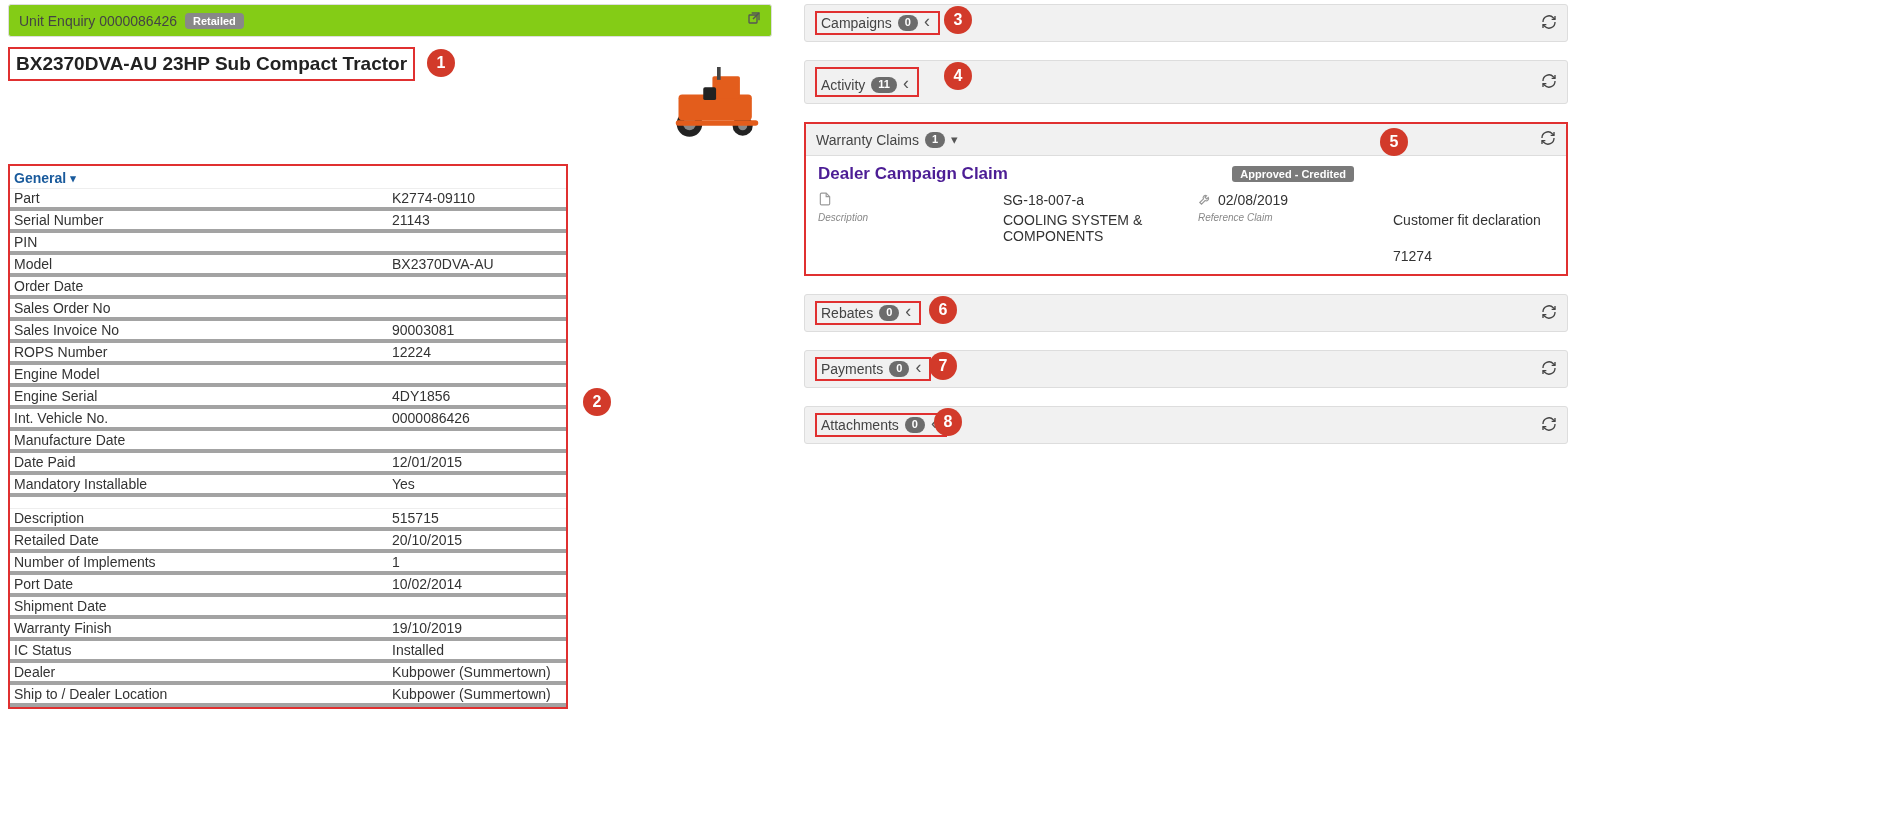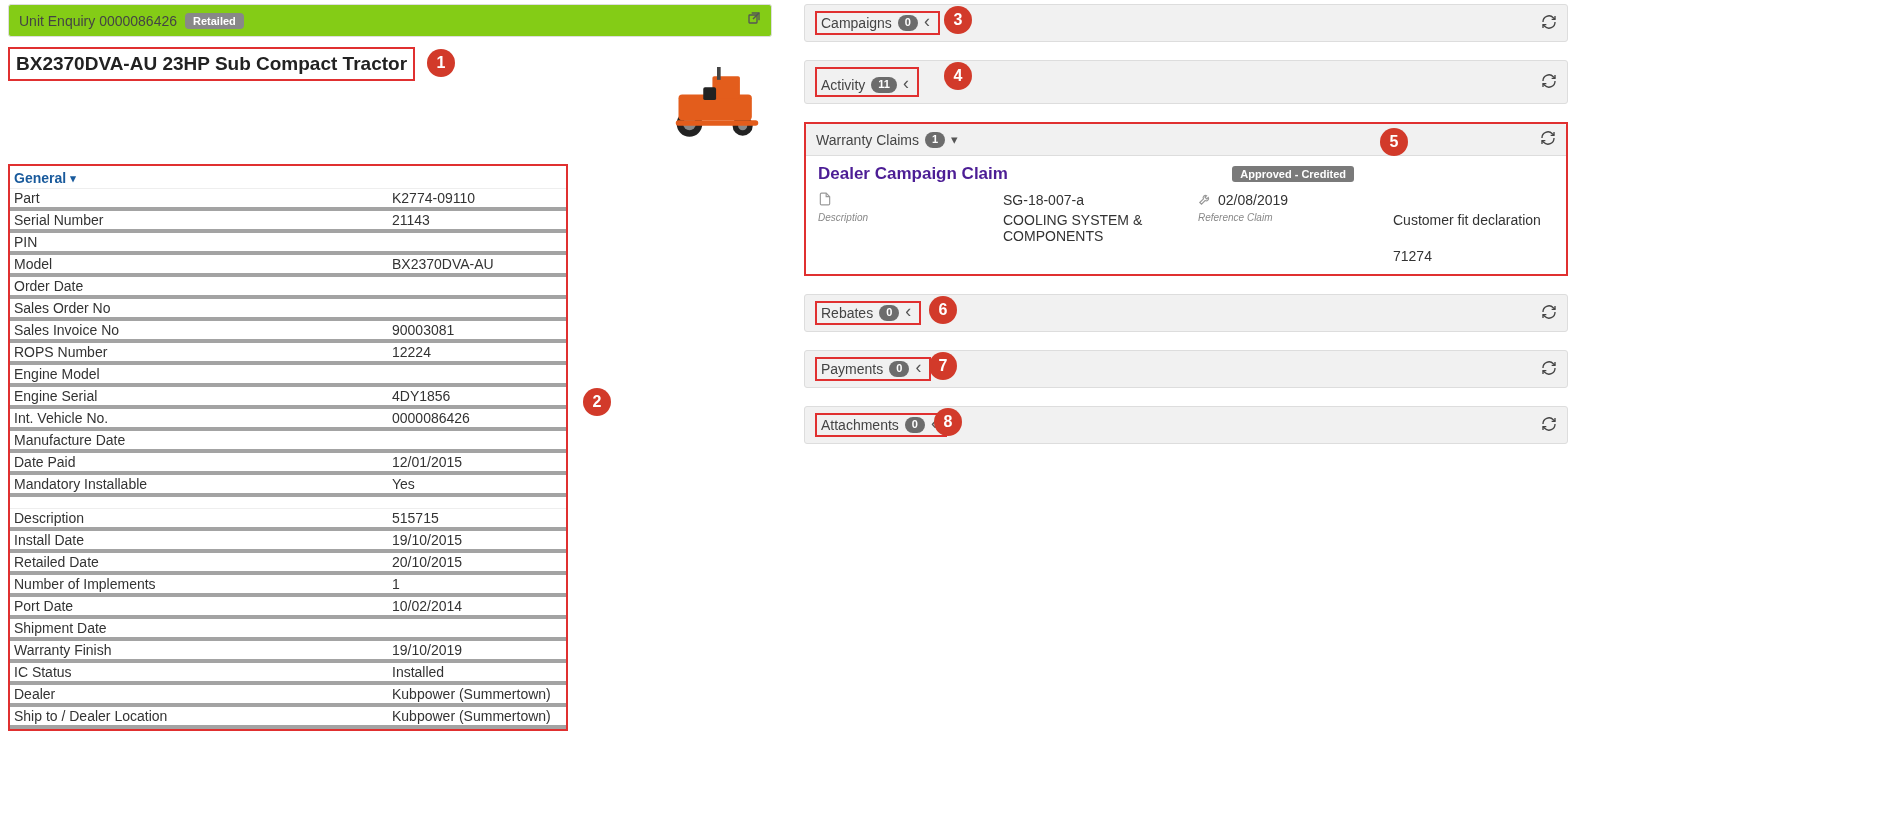--- a/index.html
+++ b/index.html
@@ -251,24 +251,20 @@
             <div class="detail-row">
               <div class="detail-label">Mandatory Installable</div>
               <div class="detail-value">Yes</div>
             </div>
           </div>
         <div class="spacer-row"></div>
         <div id="general-rows2">
             <div class="detail-row">
               <div class="detail-label">Description</div>
               <div class="detail-value">515715</div>
-            </div>
-            <div class="detail-row">
-              <div class="detail-label">Install Date</div>
-              <div class="detail-value">19/10/2015</div>
             </div>
             <div class="detail-row">
               <div class="detail-label">Retailed Date</div>
               <div class="detail-value">20/10/2015</div>
             </div>
             <div class="detail-row">
               <div class="detail-label">Number of Implements</div>
               <div class="detail-value">1</div>
             </div>
             <div class="detail-row">

